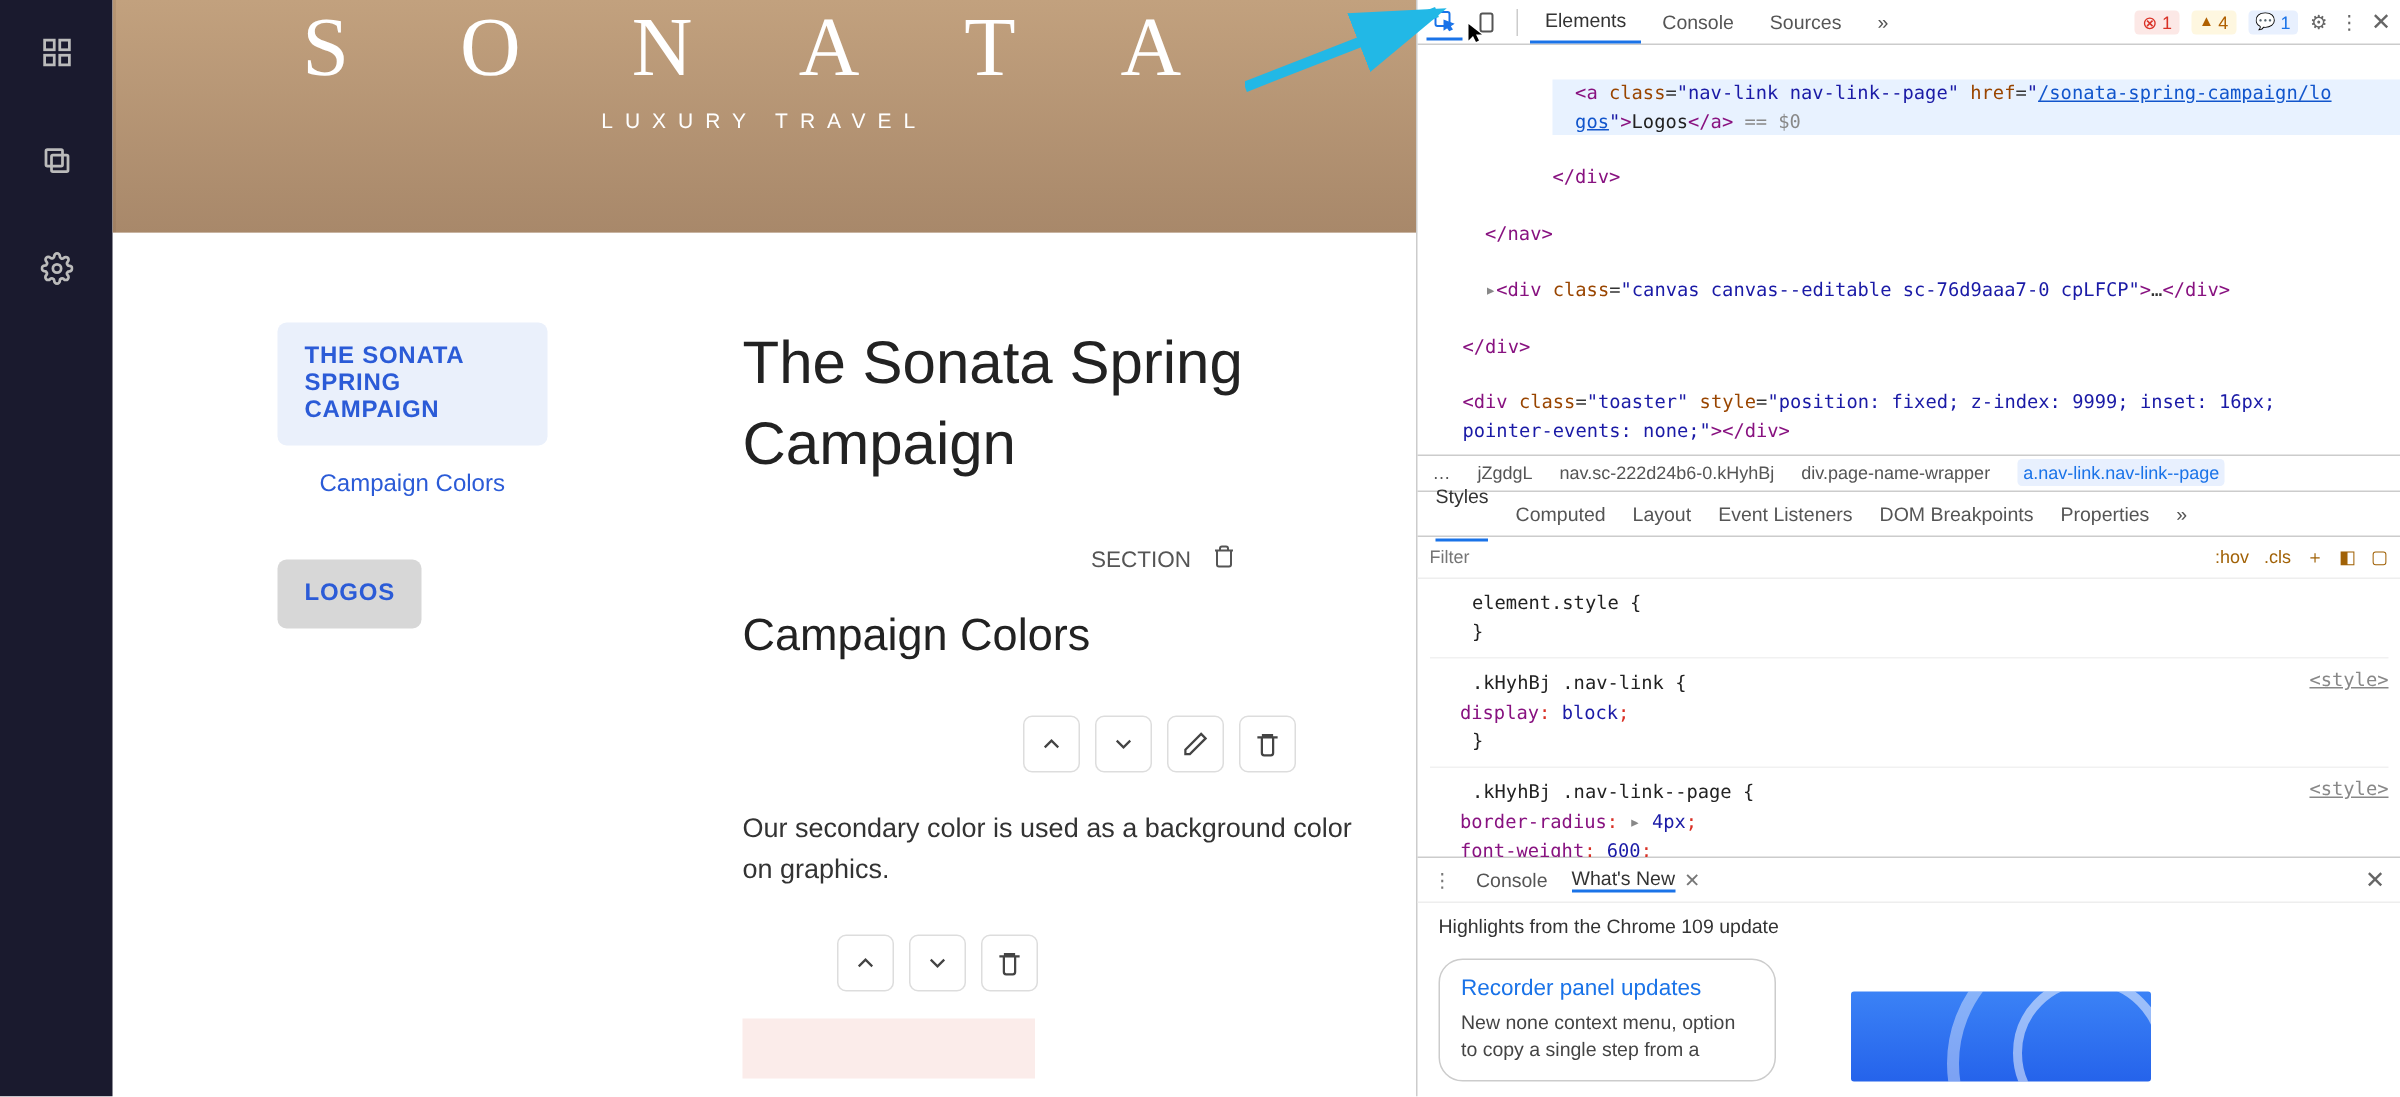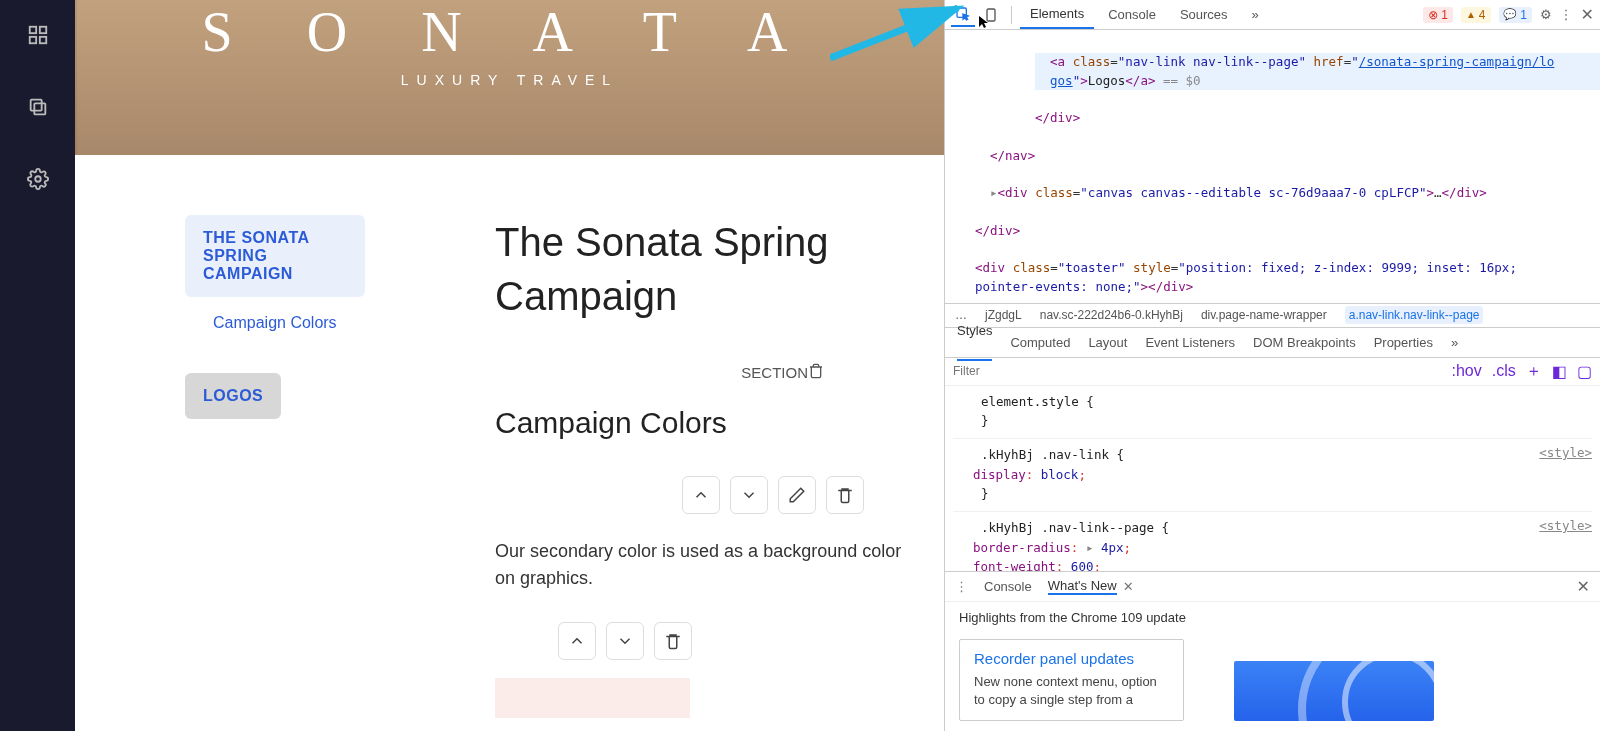--- a/index.html
+++ b/index.html
@@ -21,21 +21,21 @@
   
   .content-row { display:flex; flex:1; overflow:hidden; }
   .nav-col { width: 300px; padding: 60px 10px 0 110px; }
   .nav-item { display:block; padding: 12px 18px; border-radius: 6px; color:#2b5bd7; font-size:16px; cursor:pointer; margin-bottom:5px;}
   .nav-item.page { text-transform: uppercase; font-weight:600; letter-spacing:0.5px; background:#eaf0fb; padding:14px 18px;}
   .nav-item.sub { padding-left:28px; }
   .nav-item.selected { background:#d7d7d7; display:inline-block;}
   
   .doc-col { flex:1; padding: 60px 40px 0 120px; }
   .doc-col h1 { font-size:40px; font-weight:500; line-height:1.35; margin-bottom:40px; color:#222;}
-  .section-label { text-align:right; color:#555; font-size:15px; margin-bottom:24px; padding-right:80px; display:flex; justify-content:flex-end; align-items:center; gap:0;}
+  .section-label { text-align:right; color:#555; font-size:15px; margin-bottom:24px; padding-right:80px; display:flex; justify-content:flex-end; align-items:center; gap:14px;}
   .section-label svg { width:16px; height:16px; stroke:#555;}
   .doc-col h2 { font-size:30px; font-weight:500; margin-bottom:36px; color:#222;}
   .tool-row { display:flex; gap:10px; justify-content:flex-end; padding-right:40px; margin-bottom:24px;}
   .tool-btn { width:38px; height:38px; border:1px solid #ddd; border-radius:6px; background:#fff; display:flex; align-items:center; justify-content:center; cursor:pointer;}
   .tool-btn svg { width:18px; height:18px; stroke:#444; fill:none; stroke-width:2;}
   .doc-col h3 { font-size:28px; font-weight:500; margin-bottom:14px; color:#222;}
   .doc-col p { font-size:18px; color:#333; line-height:1.5; margin-bottom:30px;}
   .swatch { height:40px; width:195px; background:#fbecea; margin-top:10px;}
   .tool-row.small { justify-content:center; padding-right:150px; margin-bottom:18px;}
   
@@ -64,37 +64,37 @@
   .crumbs { height:24px; border-bottom:1px solid #ccc; display:flex; align-items:center; padding:0 10px; gap:18px; font-size:12px; overflow:hidden; white-space:nowrap;}
   .crumbs span{color:#555; cursor:pointer;}
   .crumbs span.active{background:#e8f0fe; color:#1a73e8; padding:2px 4px; border-radius:3px;}
   
   .styles-tabs { height:30px; border-bottom:1px solid #ccc; display:flex; align-items:center; gap:18px; padding:0 12px;}
   .styles-tabs .st{cursor:pointer; color:#555;}
   .styles-tabs .st.active{color:#333; border-bottom:2px solid #1a73e8; padding-bottom:21px;}
   
   .filter-row{height:28px; border-bottom:1px solid #eee; display:flex; align-items:center; padding:0 8px; gap:10px;}
   .filter-row input{border:none; outline:none; flex:1; font-size:12px; color:#888;}
-  .filter-row .r{color:#6d28d9; font-size:16px; cursor:pointer;}
+  .filter-row .r{color:#a16207; font-size:12px; cursor:pointer;}
   
   .styles-body{flex:1; overflow:auto; font-family:Menlo,Consolas,monospace; font-size:12.5px; padding:4px 8px; line-height:1.55;}
   .rule{margin-bottom:4px; position:relative; border-bottom:1px solid #f1f1f1; padding:2px 0 8px;}
   .rule .src{position:absolute; right:0; top:0; color:#888; text-decoration:underline;}
   .sel{color:#222;margin-left:28px;} .prop{color:#d93025; padding-left:20px; display:block;} .pv{color:#1a1aa6;} .pk{color:#881280;}
   .tri{color:#888;}
   
   .drawer{border-top:1px solid #ccc;}
   .drawer-tabs{height:30px; display:flex; align-items:center; gap:16px; padding:0 10px; border-bottom:1px solid #eee;}
   .drawer-tabs .dt{cursor:pointer; color:#555;}
   .drawer-tabs .dt.active{color:#333; border-bottom:2px solid #1a73e8;}
   .drawer-tabs .dx{margin-left:-10px; color:#777; cursor:pointer;}
   .drawer-tabs .dmenu{color:#777; cursor:pointer;}
   .drawer-x{margin-left:auto; color:#666; cursor:pointer; font-size:16px;}
   .drawer-body{padding:10px 14px; font-size:13px; color:#333; display:flex; gap:50px;}
-  .whatsnew-card{border:1px solid #ccc; border-radius:2px; padding:10px 14px; width:225px;}
+  .whatsnew-card{border:1px solid #ccc; border-radius:16px; padding:10px 14px; width:225px;}
   .whatsnew-card .ct{color:#1a73e8; font-size:15px; margin-bottom:6px;}
   .whatsnew-card .cb{font-size:13px; color:#444; line-height:1.4;}
   .blue-art{width:200px; height:60px; background:linear-gradient(#3b82f6,#2563eb); border-radius:2px; position:relative; overflow:hidden; margin-top:22px;}
   .blue-art::before{content:""; position:absolute; width:160px; height:160px; border:8px solid rgba(255,255,255,.4); border-radius:50%; right:-40px; top:-40px;}
   .blue-art::after{content:""; position:absolute; width:90px; height:90px; border:6px solid rgba(255,255,255,.5); border-radius:50%; right:-10px; top:-10px;}
   
   
   .arrow{position:absolute; left:830px; top:-4px; pointer-events:none;}
   .cursor-ptr{position:absolute; left:977px; top:14px; font-size:16px; color:#000;}
 </style>

